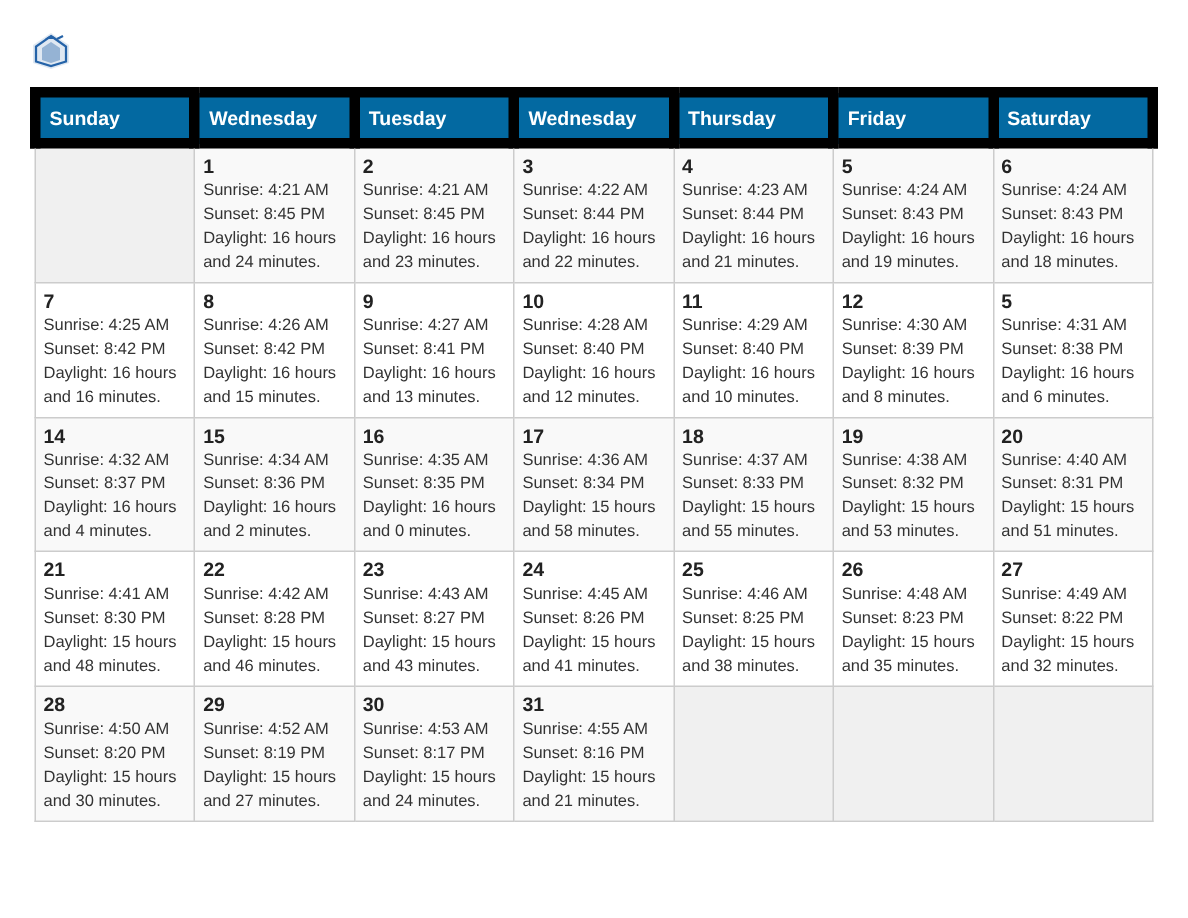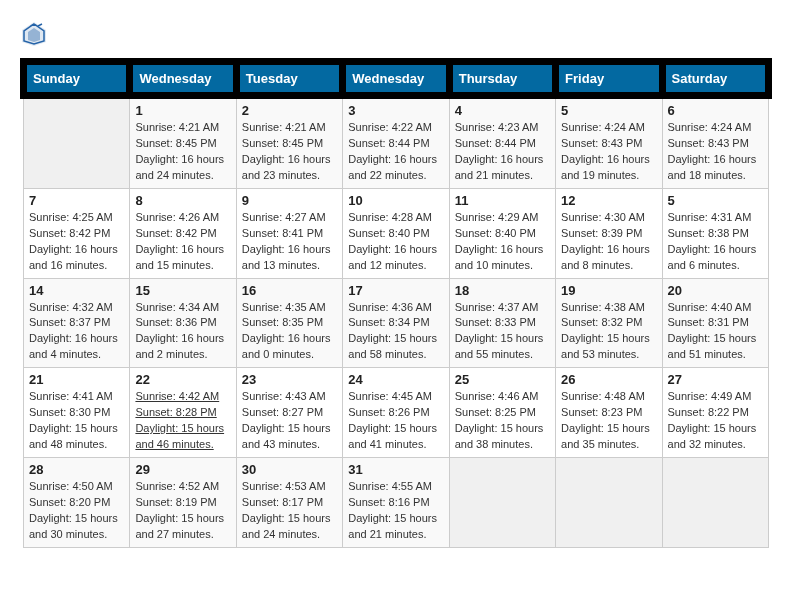--- a/index.html
+++ b/index.html
@@ -261,21 +261,21 @@
       <tr>
         <td>
           <div class="day-number">21</div>
           <div class="day-info" style="white-space: pre-line;">Sunrise: 4:41 AM
 Sunset: 8:30 PM
 Daylight: 15 hours
 and 48 minutes.</div>
         </td>
         <td>
           <div class="day-number">22</div>
-          <div class="day-info" style="white-space: pre-line; text-decoration: underline;">Sunrise: 4:42 AM
+          <div class="day-info" style="white-space: pre-line;">Sunrise: 4:42 AM
 Sunset: 8:28 PM
 Daylight: 15 hours
 and 46 minutes.</div>
         </td>
         <td>
           <div class="day-number">23</div>
           <div class="day-info" style="white-space: pre-line;">Sunrise: 4:43 AM
 Sunset: 8:27 PM
 Daylight: 15 hours
 and 43 minutes.</div>

